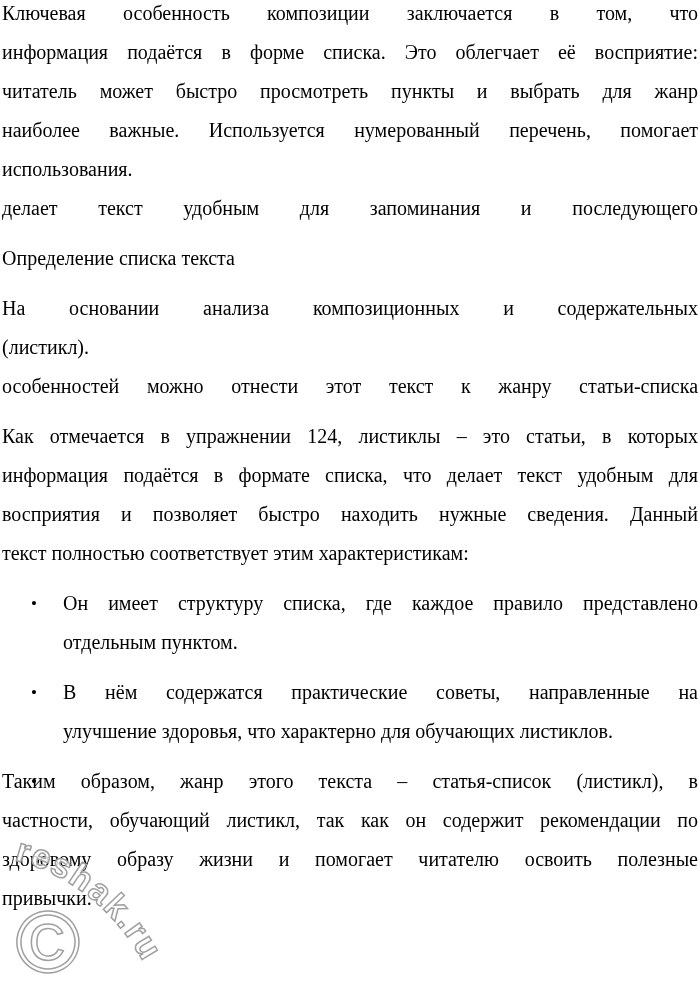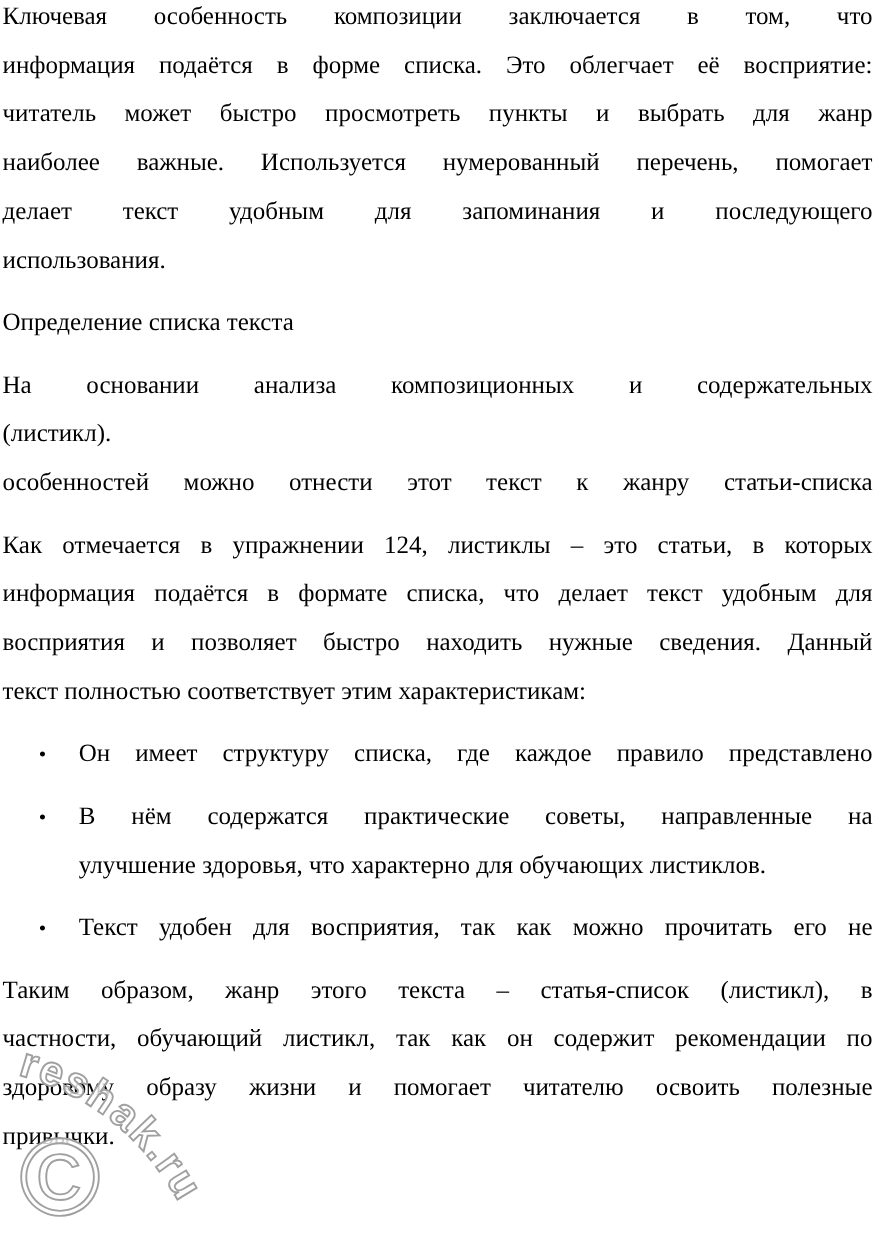--- a/index.html
+++ b/index.html
@@ -44,49 +44,49 @@
 </style>
 </head>
 <body>
 
 <div class="doc">
     <div class="block p">
       <div class="line"><span>Ключевая </span><span class="b">особенность композиции</span><span> заключается в том, что</span></div>
       <div class="line"><span>информация подаётся в форме списка. Это облегчает её восприятие:</span></div>
       <div class="line"><span>читатель может быстро просмотреть пункты и выбрать для жанр</span></div>
       <div class="line"><span>наиболее важные. Используется </span><span class="b">нумерованный перечень</span><span>, помогает</span></div>
+      <div class="line last"><span>использования.</span></div>
       <div class="line"><span>делает текст удобным для запоминания и последующего</span></div>
-      <div class="line last"><span>использования.</span></div>
     </div>
     <div class="block h">
       <div class="line last"><span class="b">Определение списка текста</span></div>
     </div>
     <div class="block p">
       <div class="line"><span>На основании анализа композиционных и содержательных</span></div>
       <div class="line last"><span class="b">(листикл)</span><span>.</span></div>
       <div class="line"><span>особенностей можно отнести этот текст к </span><span class="b">жанру статьи-списка</span></div>
     </div>
     <div class="block p">
       <div class="line"><span>Как отмечается в упражнении 124, листиклы – это статьи, в которых</span></div>
       <div class="line"><span>информация подаётся в формате списка, что делает текст удобным для</span></div>
       <div class="line"><span>восприятия и позволяет быстро находить нужные сведения. Данный</span></div>
       <div class="line last"><span>текст полностью соответствует этим характеристикам:</span></div>
     </div>
     <div class="block li">
       <span class="marker">•</span>
       <div class="line"><span>Он имеет структуру списка, где каждое правило представлено</span></div>
+      <div class="line last"><span>отдельным пунктом.</span></div>
     </div>
     <div class="block li">
       <span class="marker">•</span>
       <div class="line"><span>В нём содержатся практические советы, направленные на</span></div>
       <div class="line last"><span>улучшение здоровья, что характерно для обучающих листиклов.</span></div>
     </div>
     <div class="block li">
       <span class="marker">•</span>
-      <div class="line"><span>Текст удобен для восприятия, так как можно прочитать его не</span></div>
     </div>
     <div class="block p">
       <div class="line"><span>Таким образом, жанр этого текста – статья-список (листикл), в</span></div>
       <div class="line"><span>частности, обучающий листикл, так как он содержит рекомендации по</span></div>
       <div class="line"><span>здоровому образу жизни и помогает читателю освоить полезные</span></div>
       <div class="line last"><span>привычки.</span></div>
     </div>
   </div>
 
 <svg class="watermark" width="230" height="184" viewBox="0 0 230 184" aria-hidden="true">

